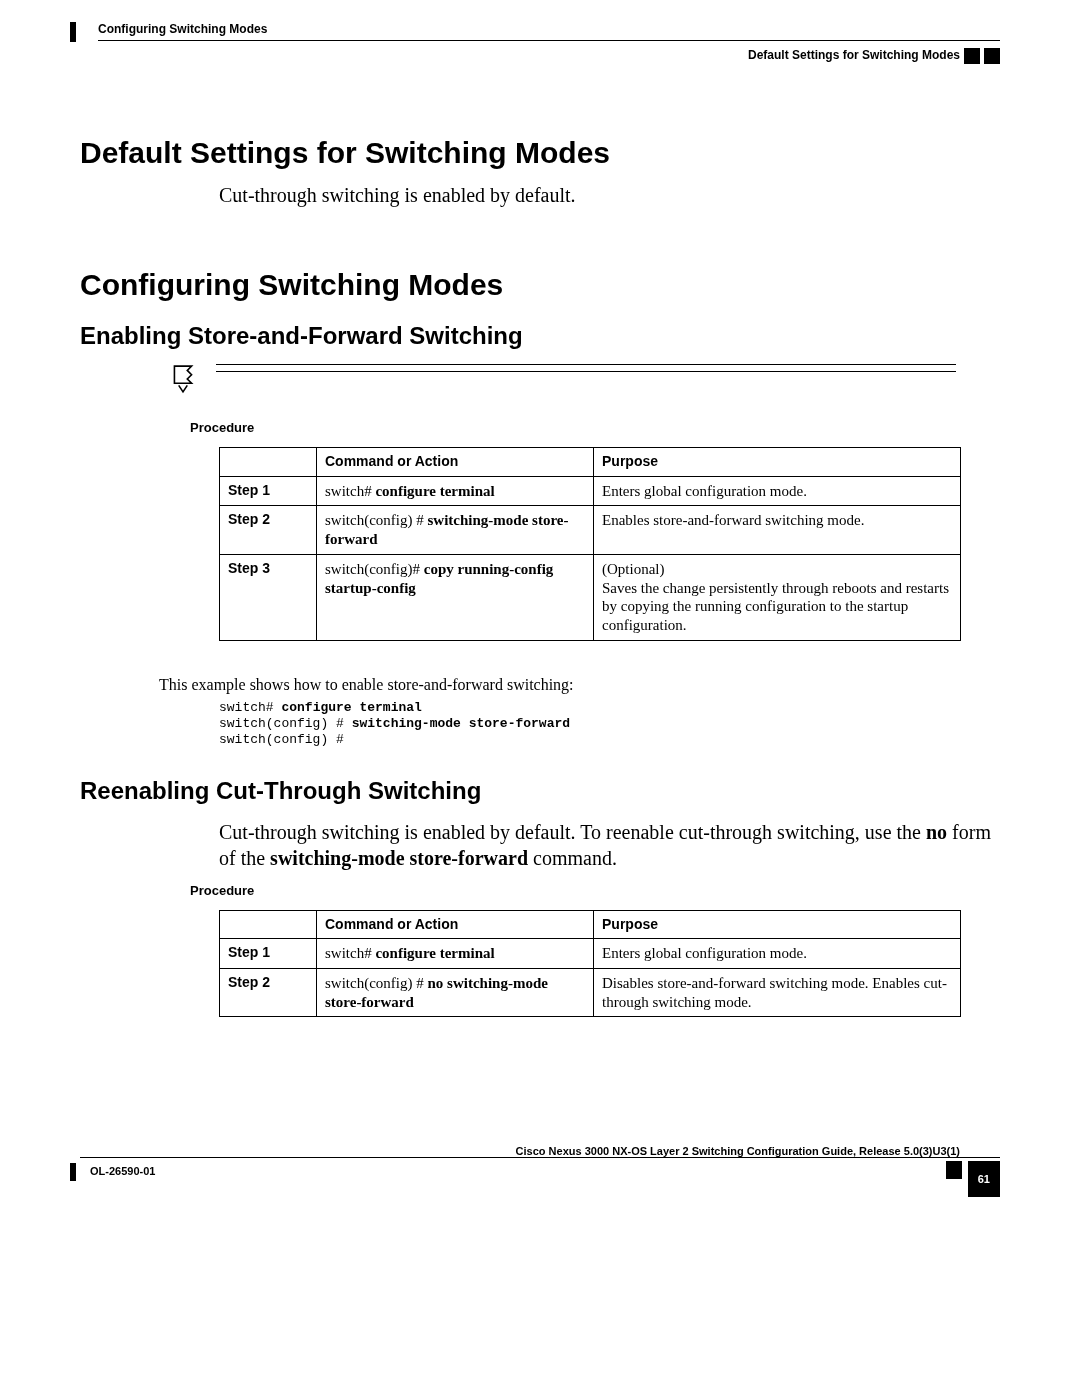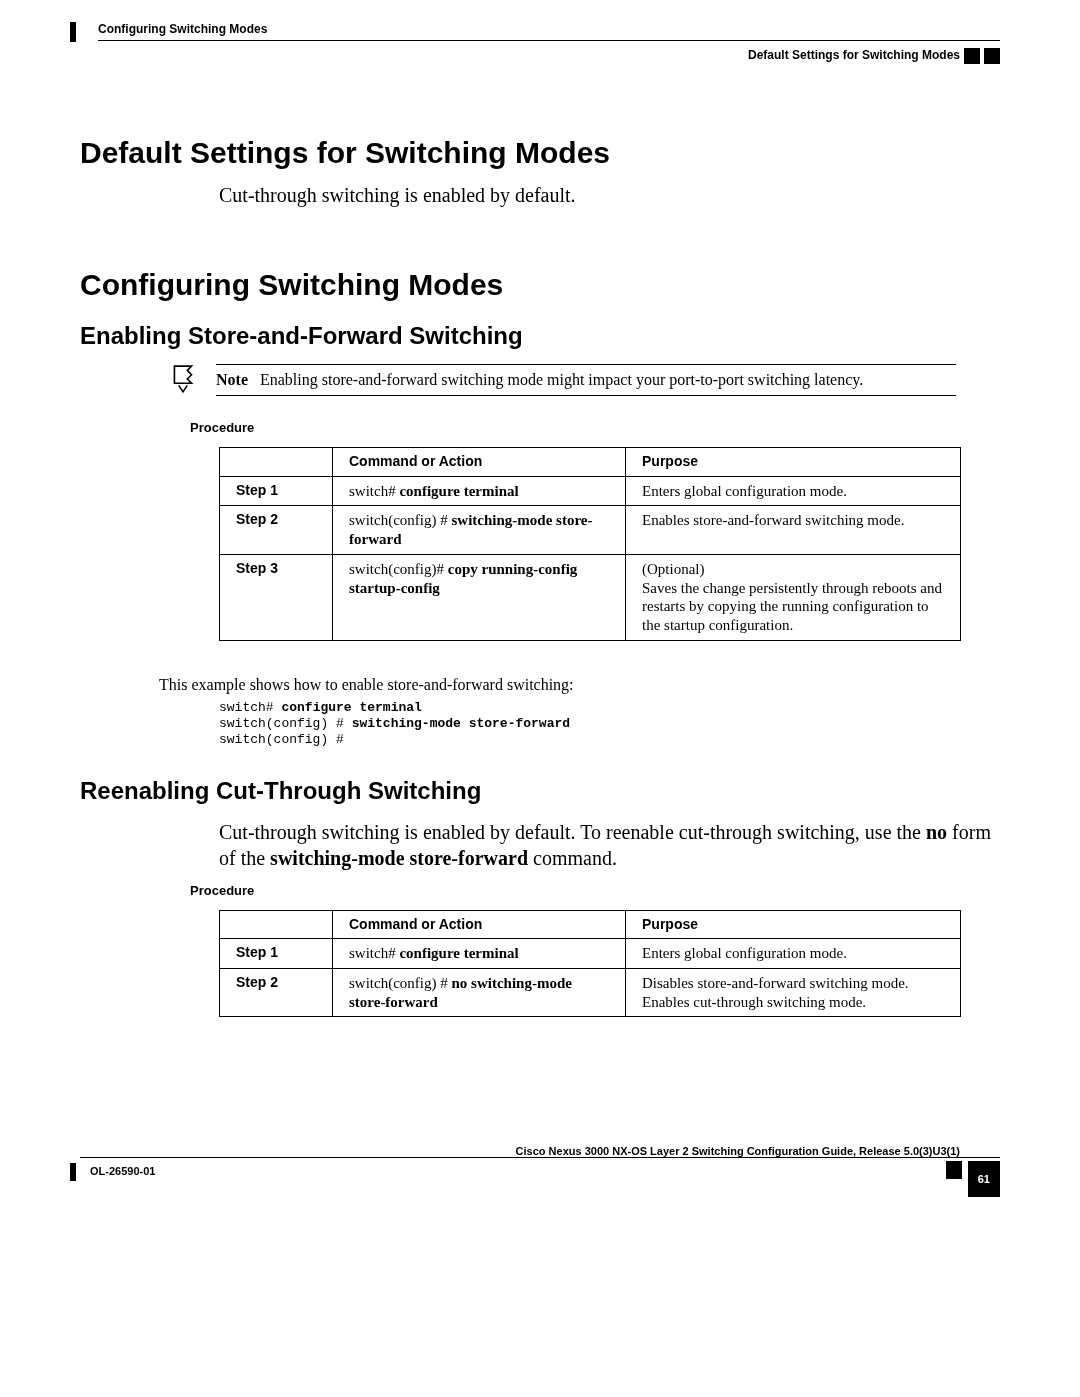--- a/index.html
+++ b/index.html
@@ -110,21 +110,21 @@
     margin: 10px 0 12px 110px;
   }
   table.proc {
     border-collapse: collapse;
     margin: 0 0 0 139px;
     width: 742px;
     font-size: 15px;
   }
   table.proc th, table.proc td {
     border: 1px solid #000;
-    padding: 5px 16px;
+    padding: 5px 8px;
     text-align: left;
     vertical-align: top;
     line-height: 1.25;
   }
   table.proc th {
     font-family: Arial, Helvetica, sans-serif;
     font-weight: bold;
     font-size: 14px;
   }
   .step-col { width: 80px; font-family: Arial, Helvetica, sans-serif; font-weight: bold; font-size: 14px; }
@@ -213,23 +213,20 @@
 
   <div class="note-wrap">
     <span class="note-icon">
       <svg viewBox="0 0 24 28">
         <path d="M4 2 L20 2 L16 6 L20 10 L16 14 L20 18 L4 18 Z" fill="none" stroke="#000" stroke-width="1.5"></path>
         <path d="M8 20 L12 26 L16 20" fill="none" stroke="#000" stroke-width="1.5"></path>
       </svg>
     </span>
     <div class="note-body">
       <div class="note-rule"></div>
-      <div class="note-line">
-        <span class="note-label">Note</span><span>Enabling store-and-forward switching mode might impact your port-to-port switching latency.</span>
-      </div>
       <div class="note-bottom-rule"></div>
     </div>
   </div>
 
   <div class="procedure-label">Procedure</div>
 
   <table class="proc">
     <tbody>
         <tr>
       <th class="step-col"></th>

